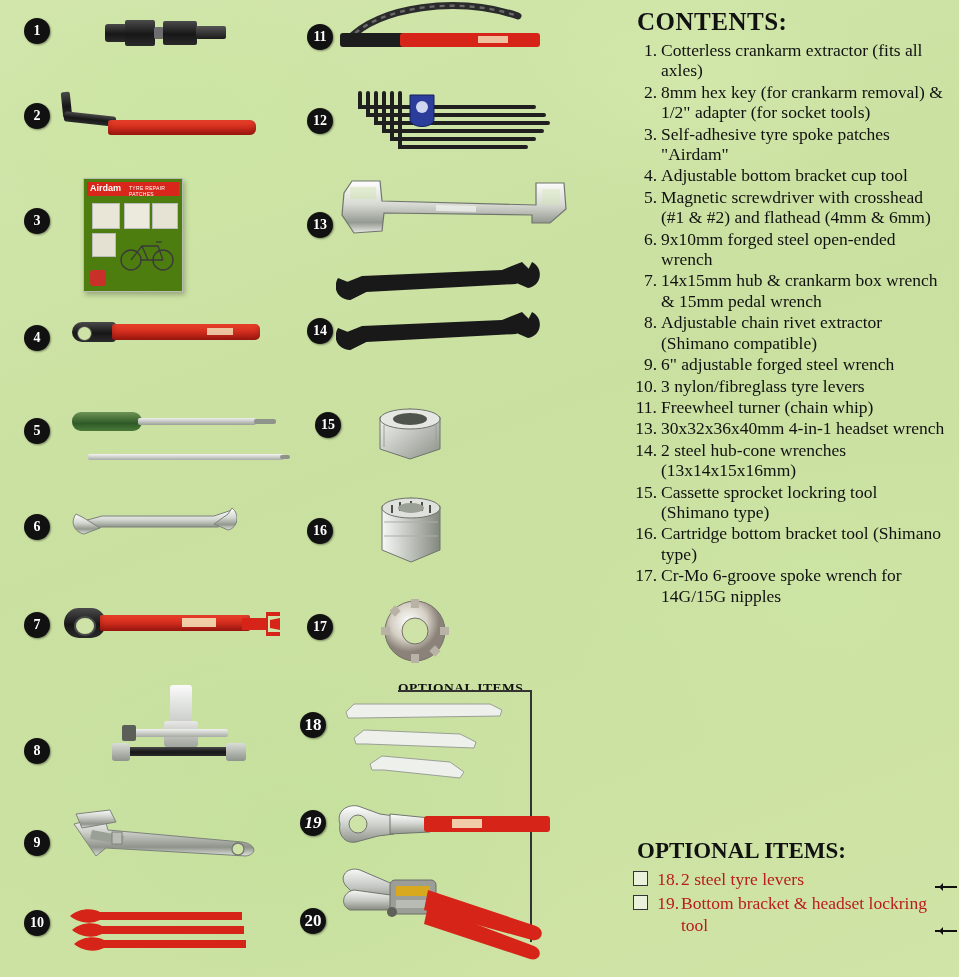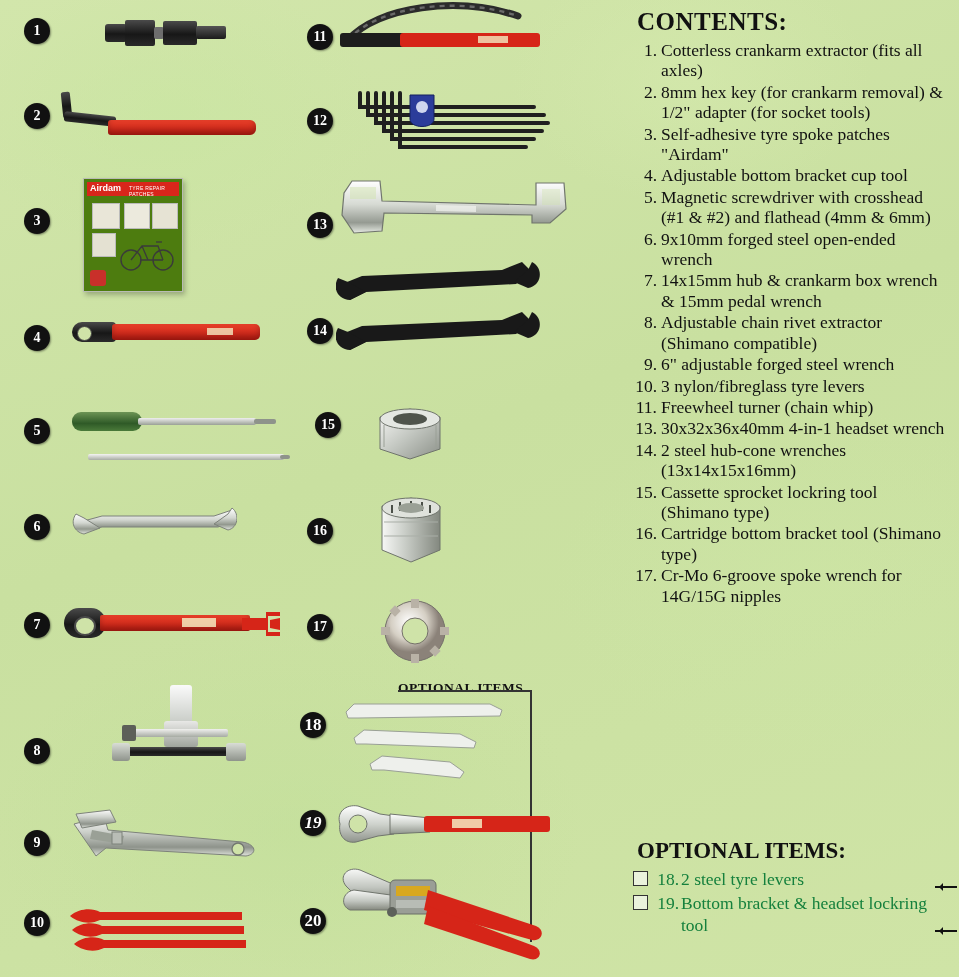--- a/index.html
+++ b/index.html
@@ -54,21 +54,21 @@
     text-align:left;
   }
   ol.contents li .n{
     position:absolute;left:0;top:0;width:24px;text-align:right;
   }
   .optional-title{
     font-weight:bold;font-size:23px;color:#111;margin:0 0 4px 22px;
   }
   ul.optional{list-style:none;margin:0;padding:0 10px 0 18px;}
   ul.optional li{
-    position:relative;font-size:17.5px;line-height:22px;color:#15803d;
+    position:relative;font-size:17.5px;line-height:22px;color:#b91c1c;
     padding-left:48px;margin-bottom:2px;
   }
   ul.optional li .chk{
     position:absolute;left:0;top:3px;width:13px;height:13px;
     border:1px solid #333;background:#eaf2dc;
   }
   ul.optional li .n{position:absolute;left:20px;top:0;width:26px;text-align:right;}
   .opt-block{position:absolute;left:0;top:838px;width:344px;}
   .arrow{position:absolute;right:2px;width:22px;height:2px;background:#111;}
   .arrow:before{content:"";position:absolute;left:0;top:-3px;border:4px solid transparent;border-right-color:#111;}

